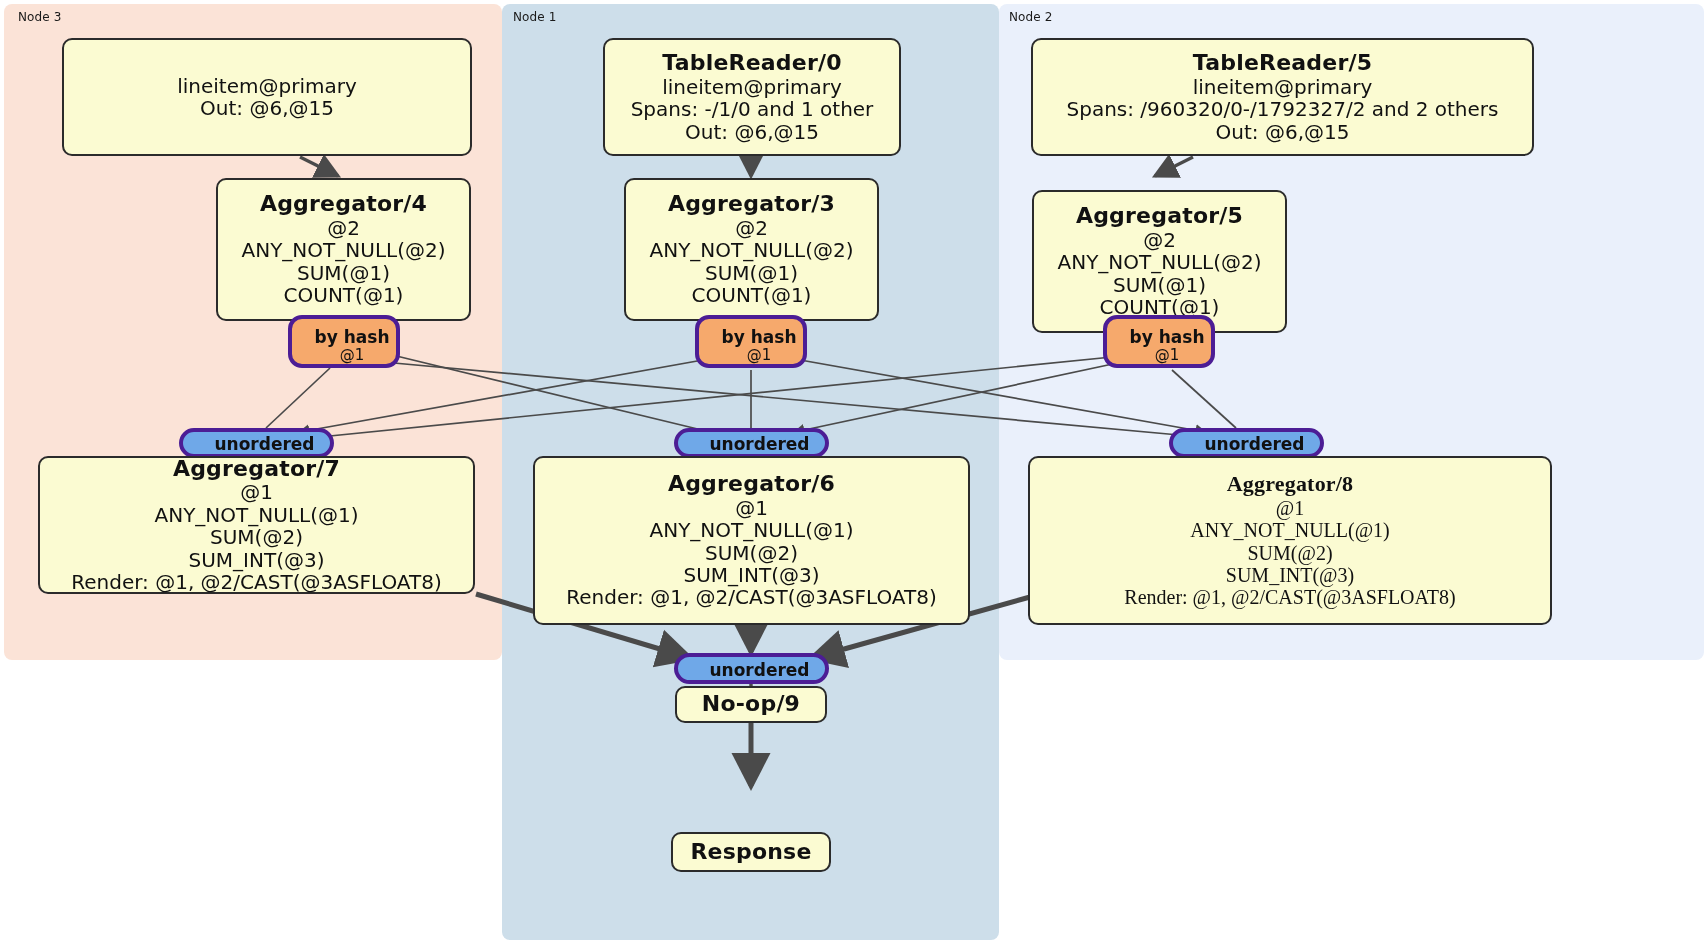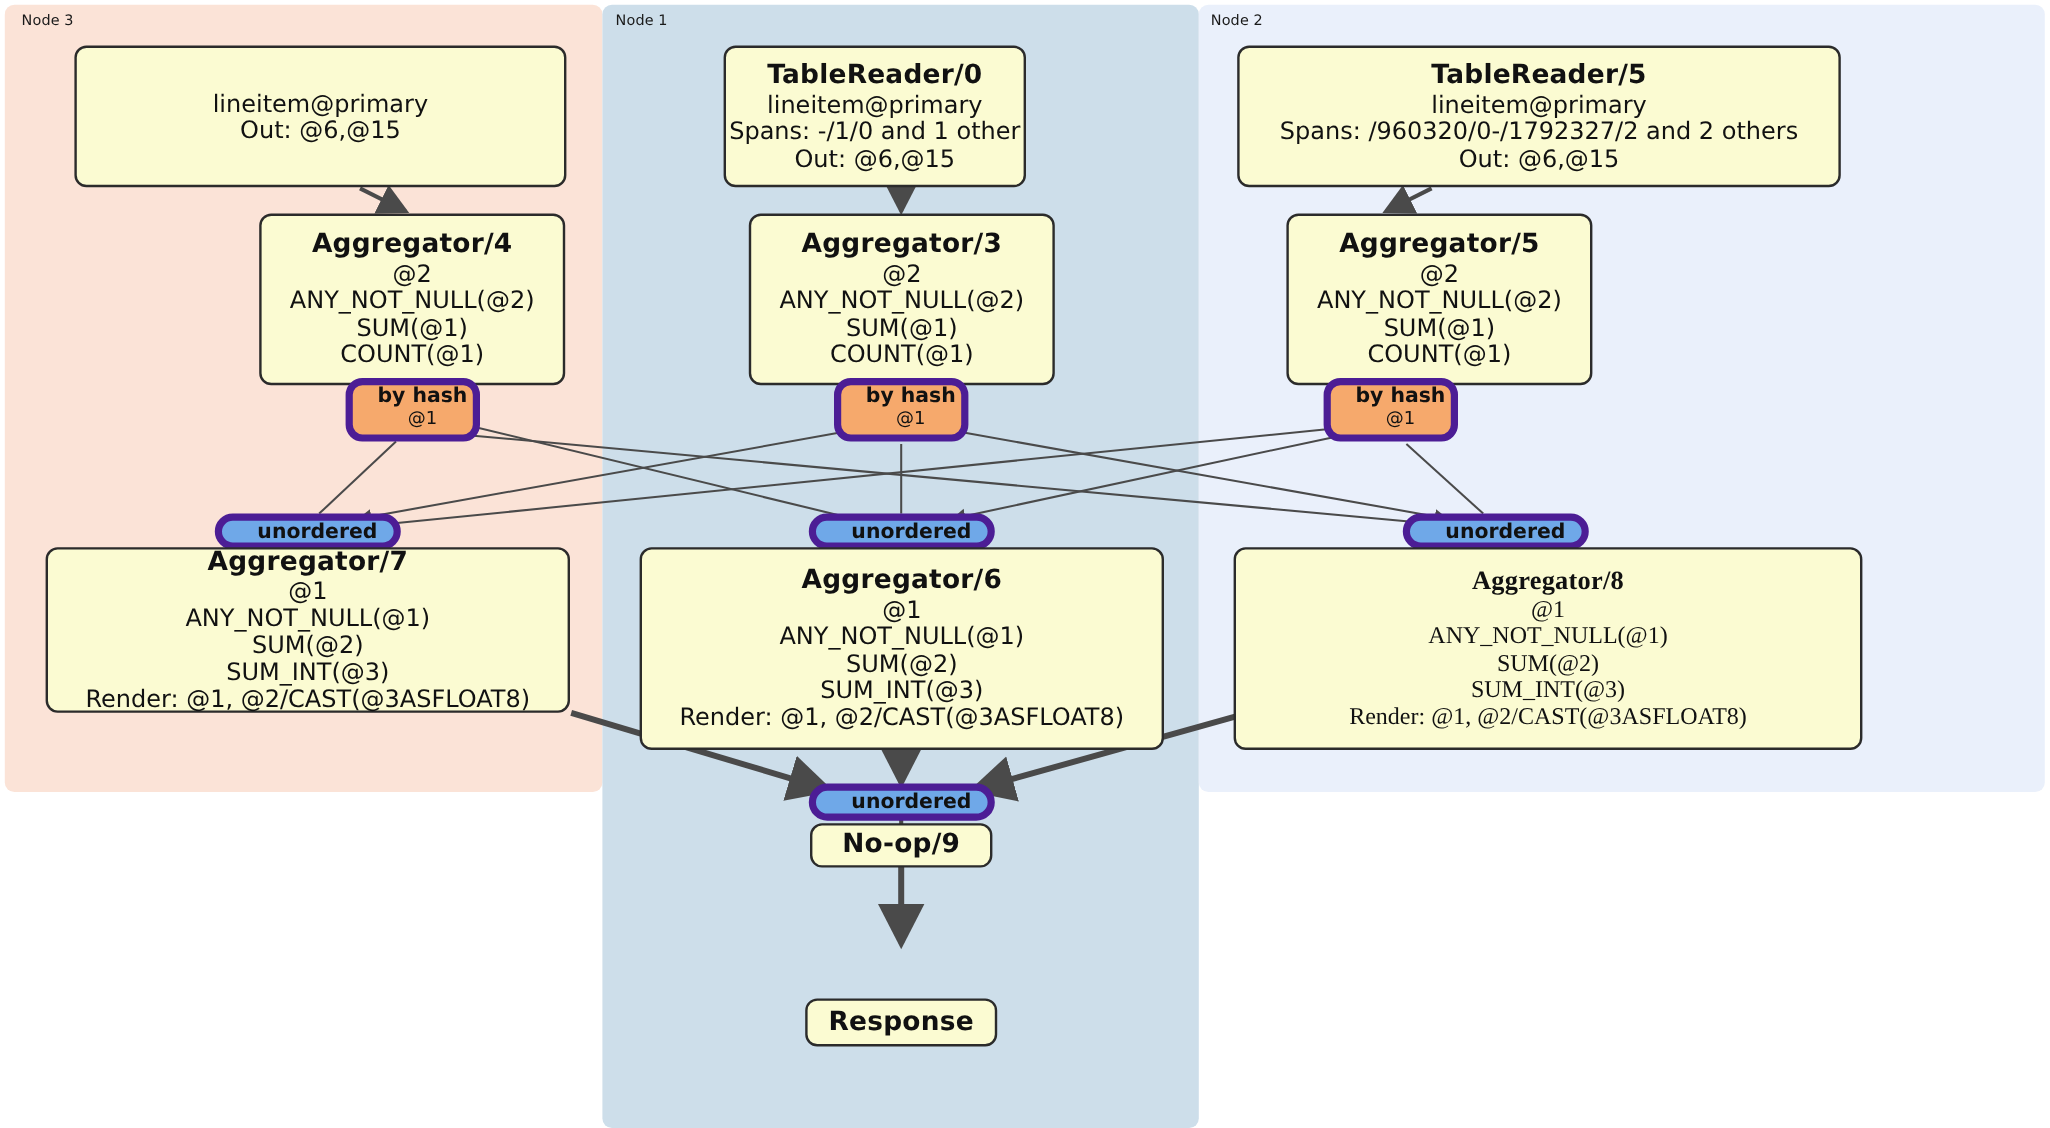--- a/index.html
+++ b/index.html
@@ -14,23 +14,23 @@
     background:#fbfbd2;border:2.5px solid #2b2b2b;border-radius:10px;
     text-align:center;color:#111;
     display:flex;flex-direction:column;justify-content:center;
     line-height:1.12;
   }
   .proc .ttl{font-weight:bold;font-size:22px;letter-spacing:.2px;}
   .proc .ln{font-size:20px;}
 
   .badge{
     position:absolute;box-sizing:border-box;
-    border:6px solid #4c1d95;border-radius:13px;
+    border:4px solid #4c1d95;border-radius:13px;
     text-align:center;display:flex;flex-direction:column;
-    justify-content:flex-start;align-items:center;line-height:1.12;padding-left:16px;
+    justify-content:flex-end;align-items:center;line-height:1.12;padding-left:16px;
   }
   .badge.hash{background:#f6a96c;border-radius:14px;}
   .badge.unordered{background:#6fa8e8;border-radius:17px;}
   .badge .bl{font-weight:bold;font-size:17px;color:#111;}
   .badge .bs{font-size:15px;color:#111;}
 
   svg.wires{position:absolute;left:0;top:0;width:1708px;height:940px;overflow:visible;}
   .thin{stroke:#4a4a4a;stroke-width:1.7;fill:none;}
   .thick{stroke:#4a4a4a;stroke-width:5;fill:none;}
   .med{stroke:#4a4a4a;stroke-width:3.4;fill:none;}
@@ -85,21 +85,21 @@
     <path class="med" d="M751,682 L751,688"></path>
 
     <path class="thick" d="M751,722 L751,786" marker-end="url(#ah)"></path>
   </svg>
 
   <div class="proc" style="left:62px;top:38px;width:410px;height:118px;">
     <div class="ln">lineitem@primary</div>
     <div class="ln">Out: @6,@15</div>
   </div>
 
-  <div class="proc" style="left:603px;top:38px;width:252px;height:118px;">
+  <div class="proc" style="left:603px;top:38px;width:298px;height:118px;">
     <div class="ttl">TableReader/0</div>
     <div class="ln">lineitem@primary</div>
     <div class="ln">Spans: -/1/0 and 1 other</div>
     <div class="ln">Out: @6,@15</div>
   </div>
 
   <div class="proc" style="left:1031px;top:38px;width:503px;height:118px;">
     <div class="ttl">TableReader/5</div>
     <div class="ln">lineitem@primary</div>
     <div class="ln">Spans: /960320/0-/1792327/2 and 2 others</div>
@@ -115,21 +115,21 @@
   </div>
 
   <div class="proc" style="left:624px;top:178px;width:255px;height:143px;">
     <div class="ttl">Aggregator/3</div>
     <div class="ln">@2</div>
     <div class="ln">ANY_NOT_NULL(@2)</div>
     <div class="ln">SUM(@1)</div>
     <div class="ln">COUNT(@1)</div>
   </div>
 
-  <div class="proc" style="left:1032px;top:178px;width:255px;height:143px;margin-left:40px;">
+  <div class="proc" style="left:1032px;top:190px;width:255px;height:143px;">
     <div class="ttl">Aggregator/5</div>
     <div class="ln">@2</div>
     <div class="ln">ANY_NOT_NULL(@2)</div>
     <div class="ln">SUM(@1)</div>
     <div class="ln">COUNT(@1)</div>
   </div>
 
   <div class="badge hash" style="left:288px;top:315px;width:112px;height:53px;">
     <div class="bl">by hash</div>
     <div class="bs">@1</div>

